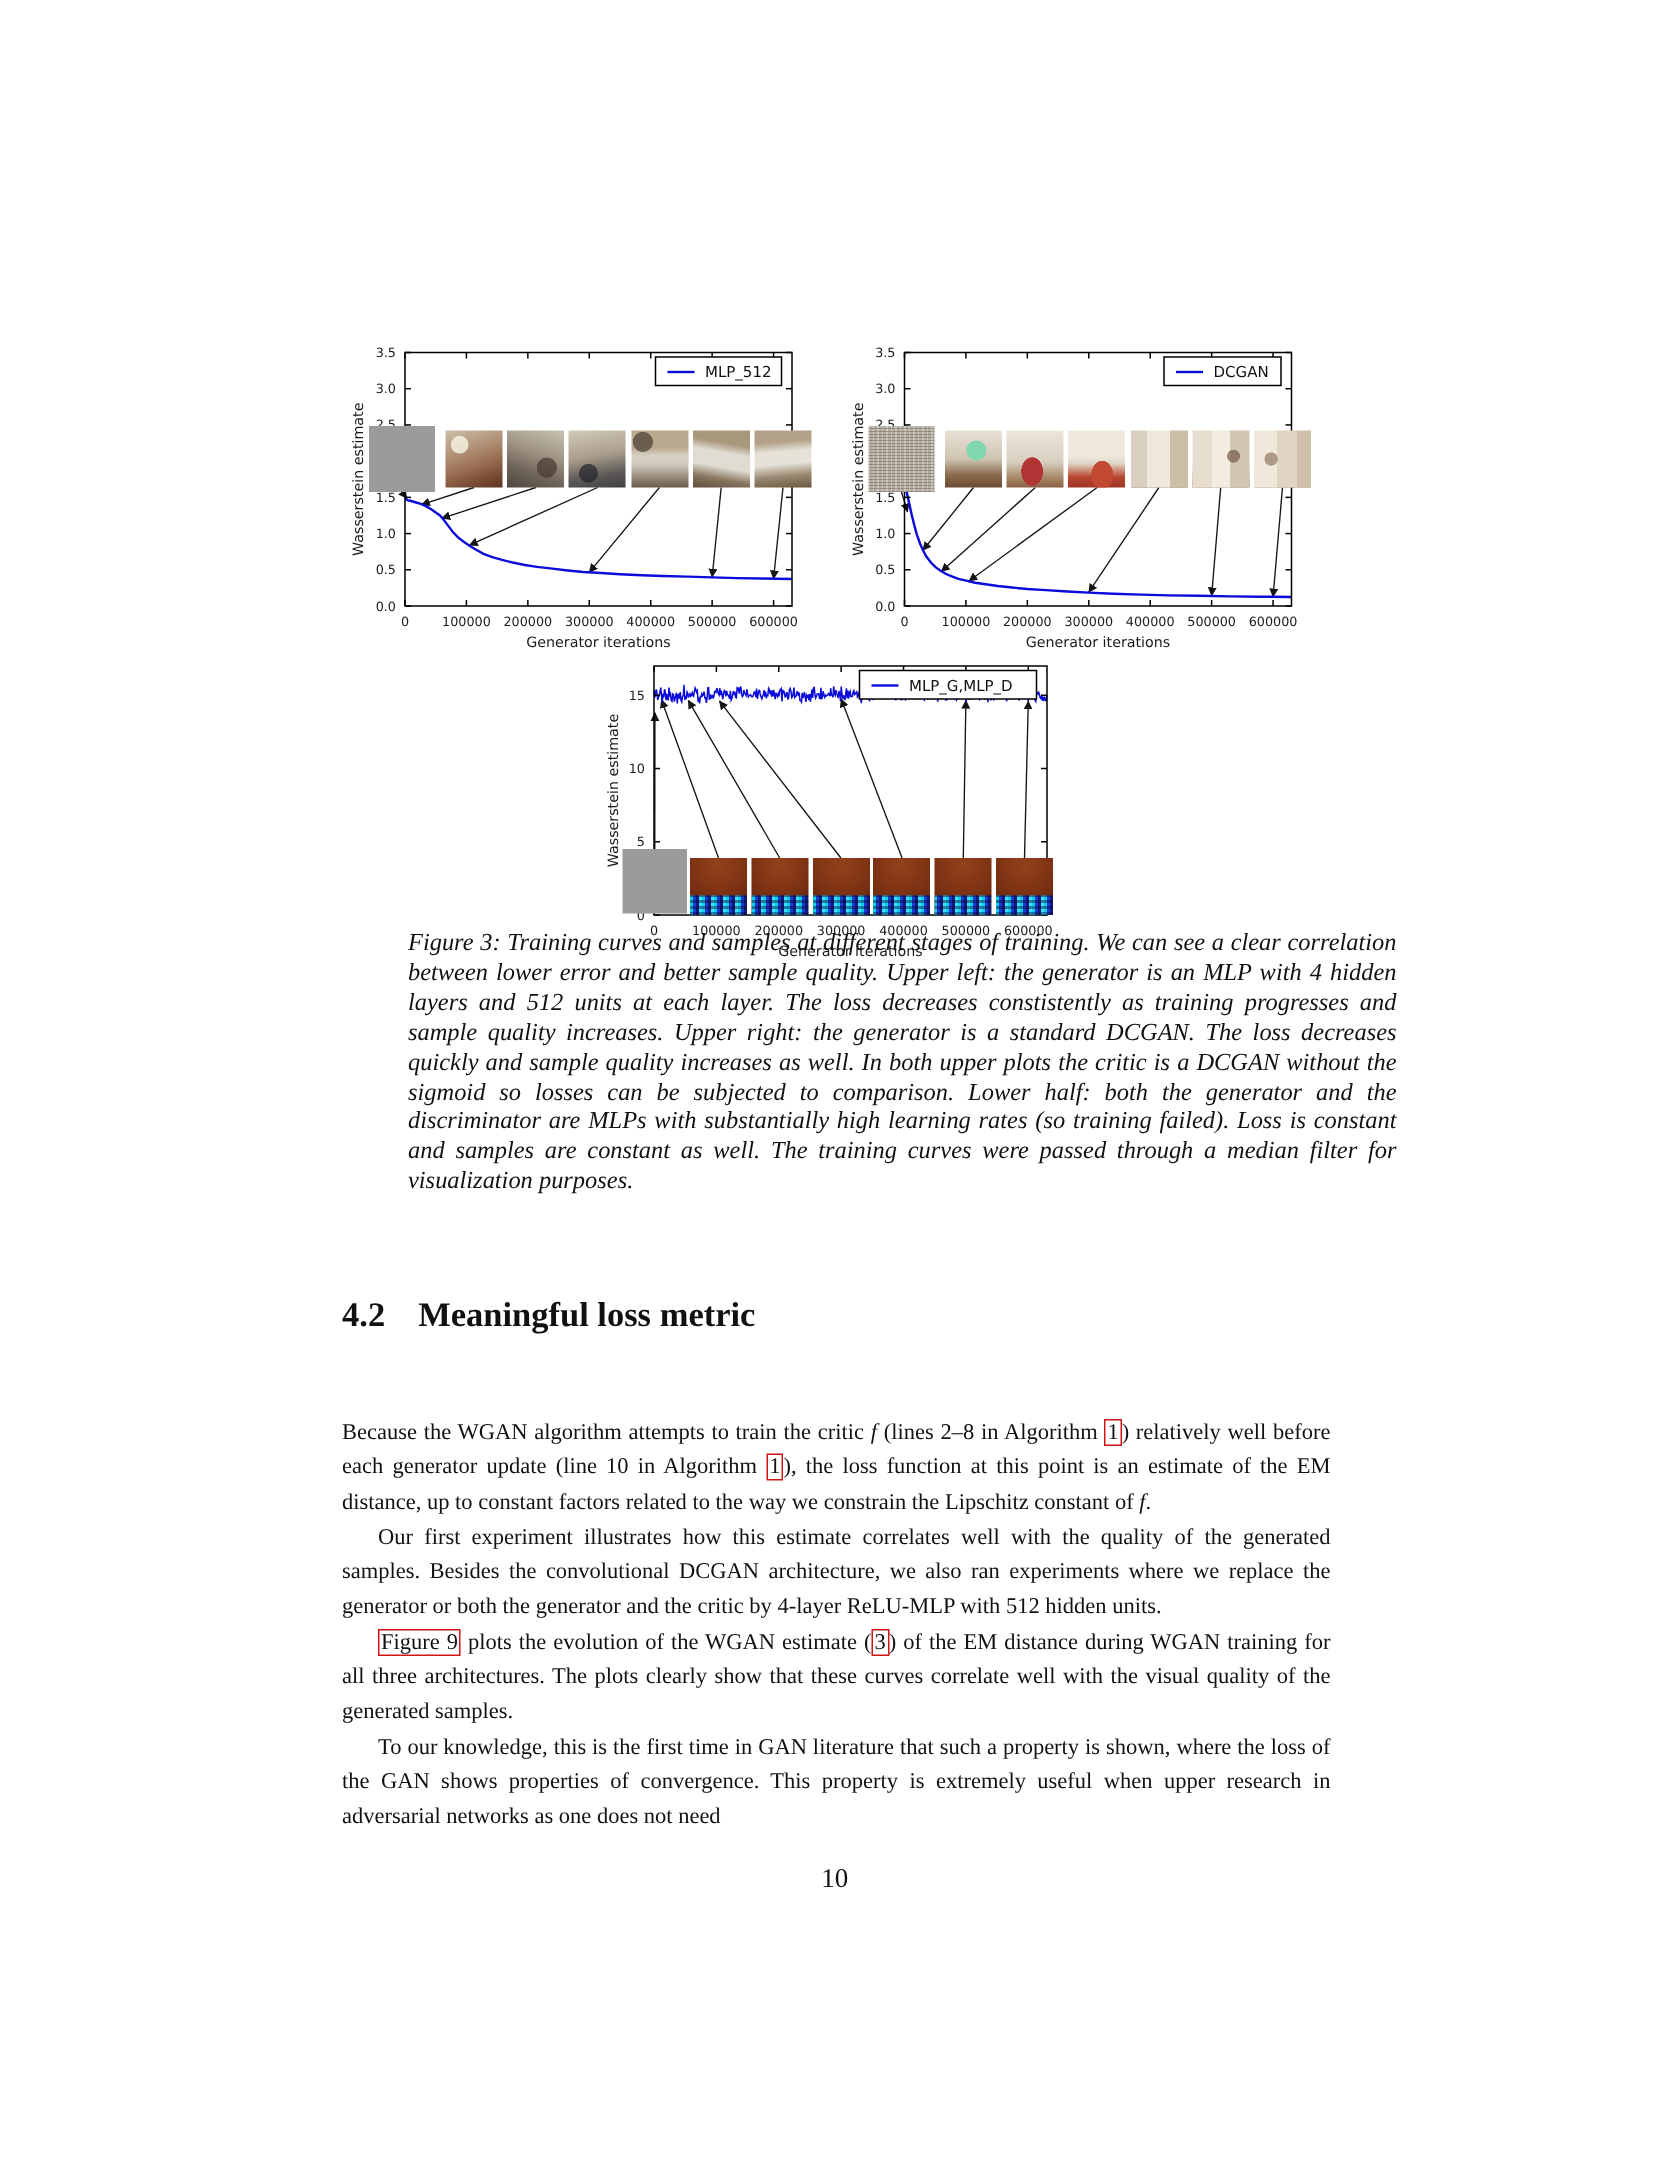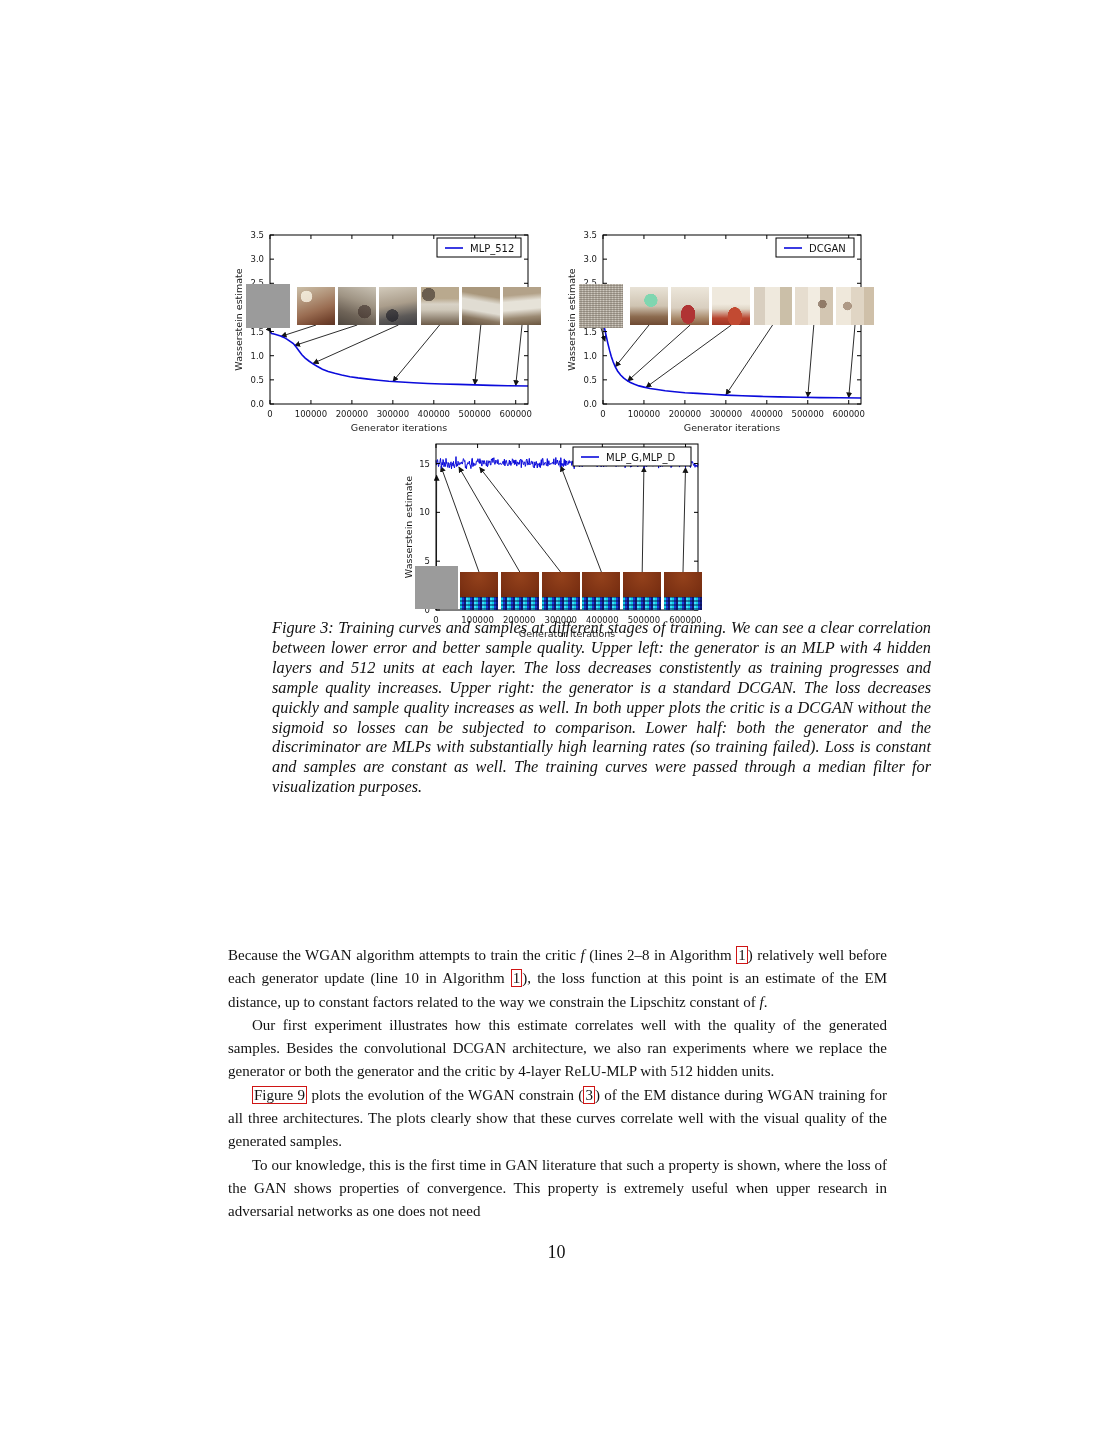--- a/index.html
+++ b/index.html
@@ -287,22 +287,25 @@
         <div class="thumb th-failed" style="left: 100.8px; top: 138px; width: 38px; height: 38px;"></div>
         <div class="thumb th-failed" style="left: 141.6px; top: 138px; width: 38px; height: 38px;"></div>
         <div class="thumb th-failed" style="left: 182.4px; top: 138px; width: 38px; height: 38px;"></div>
         <div class="thumb th-failed" style="left: 223.2px; top: 138px; width: 38px; height: 38px;"></div>
         <div class="thumb th-failed" style="left: 264px; top: 138px; width: 38px; height: 38px;"></div>
       </div>
   </div>
 
   <div class="caption">Figure 3: Training curves and samples at different stages of training. We can see a clear correlation between lower error and better sample quality. Upper left: the generator is an MLP with 4 hidden layers and 512 units at each layer. The loss decreases constistently as training progresses and sample quality increases. Upper right: the generator is a standard DCGAN. The loss decreases quickly and sample quality increases as well. In both upper plots the critic is a DCGAN without the sigmoid so losses can be subjected to comparison. Lower half: both the generator and the discriminator are MLPs with substantially high learning rates (so training failed). Loss is constant and samples are constant as well. The training curves were passed through a median filter for visualization purposes.</div>
 
+  <h2 class="heading">
+    <span class="secnum">4.2</span><span>Meaningful loss metric</span>
+  </h2>
 
   <div class="bodytext">
       <div class="para"><span>Because the WGAN algorithm attempts to train the critic </span><span class="run-math">f</span><span> (lines 2–8 in Algorithm </span><span class="run-link">1</span><span>) relatively well before each generator update (line 10 in Algorithm </span><span class="run-link">1</span><span>), the loss function at this point is an estimate of the EM distance, up to constant factors related to the way we constrain the Lipschitz constant of </span><span class="run-math">f</span><span>.</span></div>
       <div class="para indent"><span>Our first experiment illustrates how this estimate correlates well with the quality of the generated samples. Besides the convolutional DCGAN architecture, we also ran experiments where we replace the generator or both the generator and the critic by 4-layer ReLU-MLP with 512 hidden units.</span></div>
-      <div class="para indent"><span class="run-link">Figure 9</span><span> plots the evolution of the WGAN constrain (</span><span class="run-link">3</span><span>) of the EM distance during WGAN training for all three architectures. The plots clearly show that these curves correlate well with the visual quality of the generated samples.</span></div>
+      <div class="para indent"><span class="run-link">Figure 9</span><span> plots the evolution of the WGAN estimate (</span><span class="run-link">3</span><span>) of the EM distance during WGAN training for all three architectures. The plots clearly show that these curves correlate well with the visual quality of the generated samples.</span></div>
       <div class="para indent"><span>To our knowledge, this is the first time in GAN literature that such a property is shown, where the loss of the GAN shows properties of convergence. This property is extremely useful when upper research in adversarial networks as one does not need</span></div>
     </div>
 
   <div class="pagenum">10</div>
 </div>
 
 </body></html>

